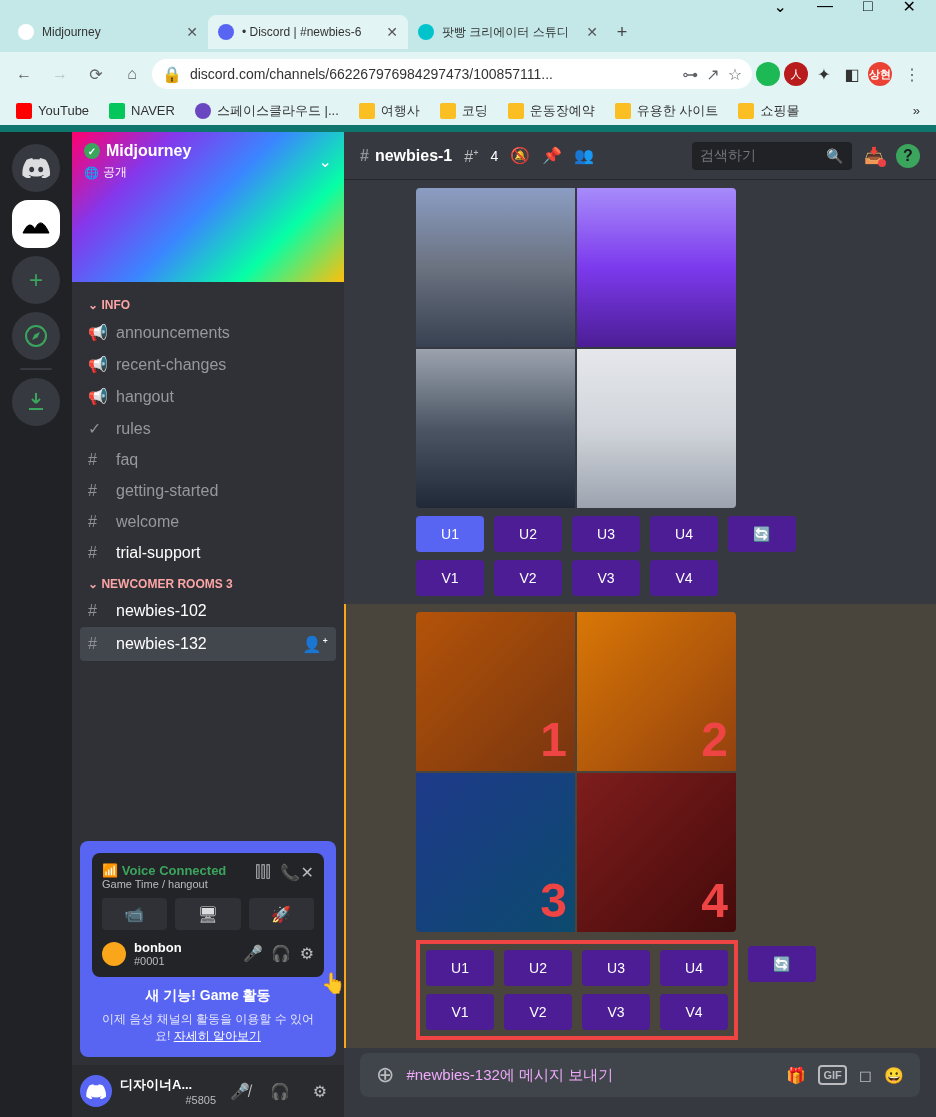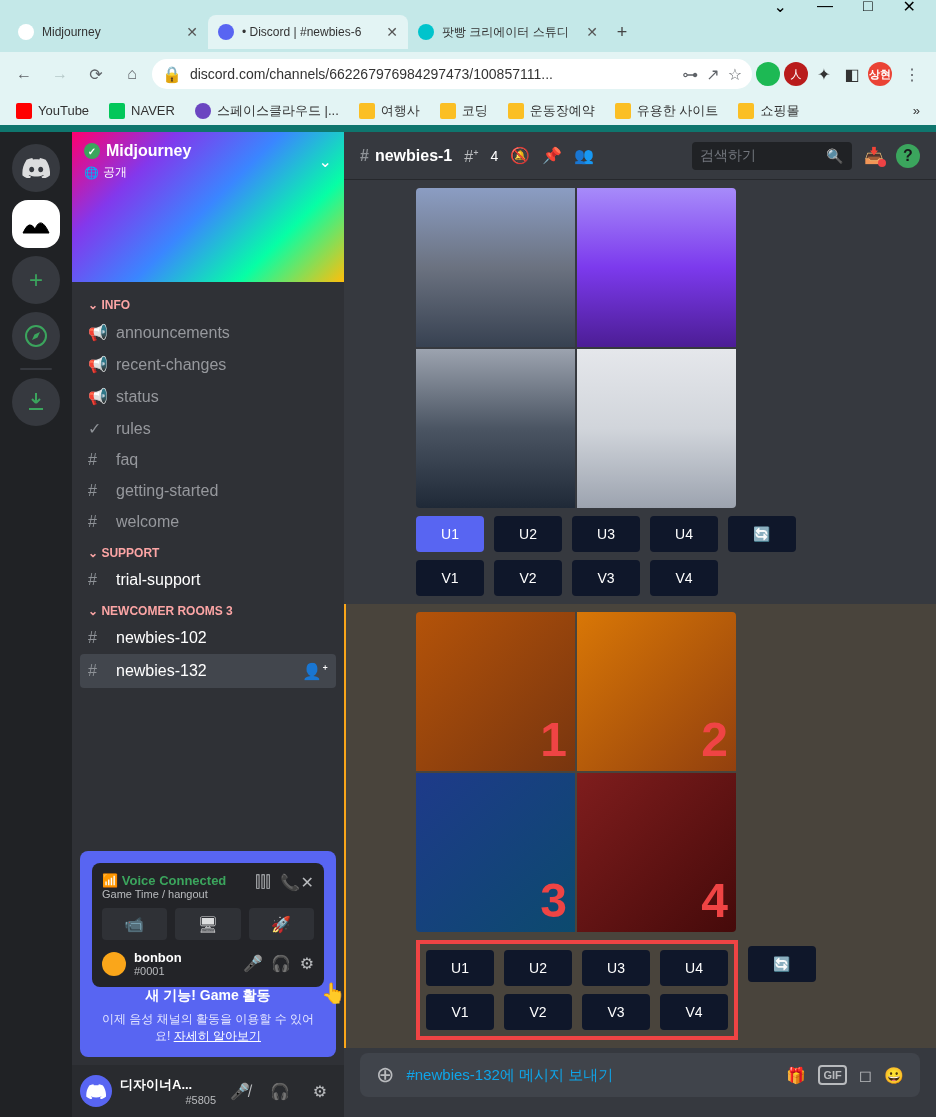--- a/index.html
+++ b/index.html
@@ -54,21 +54,21 @@
 .channel-list { flex:1; overflow-y:auto; padding:8px 0;}
 .channel-category { font-size:12px; color:#fca5a5; font-weight:600; padding:8px 16px 4px; cursor:pointer; text-transform:uppercase;}
 .channel-category::before { content:"⌄ "; }
 .channel-item { display:flex; align-items:center; padding:6px 8px; margin:1px 8px; border-radius:4px; color:#96989d; font-size:16px; gap:8px; cursor:pointer;}
 .channel-item.active { background:#42464d; color:#fff;}
 .channel-item.bold { color:#fff; font-weight:500;}
 .channel-icon { width:20px; color:#8e9297;}
 
 
 .nitro-panel { margin:8px; background:#5865f2; border-radius:8px; padding:12px; position:relative;}
-.voice-connected { background:#232428; border-radius:8px; padding:10px; }
+.voice-connected { background:#232428; border-radius:8px; padding:10px; margin-bottom:10px;}
 .voice-status { color:#3ba55d; font-size:13px; font-weight:600;}
 .voice-sub { color:#b9bbbe; font-size:11px;}
 .voice-controls { display:flex; gap:8px; margin-top:8px;}
 .voice-btn { flex:1; height:32px; background:#2f3136; border-radius:4px; display:flex; align-items:center; justify-content:center; color:#dcddde;}
 .voice-user { display:flex; align-items:center; gap:8px; margin-top:10px;}
 .voice-avatar { width:24px; height:24px; border-radius:50%; background:#faa61a;}
 .voice-username { color:#fff; font-size:13px; font-weight:600;}
 .voice-tag { color:#b9bbbe; font-size:11px;}
 .nitro-title { color:#fff; font-weight:700; font-size:14px; text-align:center; margin-bottom:6px;}
 .nitro-desc { color:#e3e5ff; font-size:12px; text-align:center; line-height:1.4;}
@@ -107,29 +107,29 @@
 .image-cell.car1 { background:linear-gradient(180deg,#8b9dc3 0%, #6b7280 50%, #374151 100%);}
 .image-cell.car2 { background:linear-gradient(180deg,#a78bfa 0%, #7c3aed 50%, #4c1d95 100%);}
 .image-cell.car3 { background:linear-gradient(180deg,#9ca3af 0%, #4b5563 50%, #1f2937 100%);}
 .image-cell.car4 { background:linear-gradient(180deg,#e5e7eb 0%, #d1d5db 50%, #9ca3af 100%);}
 .image-cell.face1 { background:linear-gradient(135deg,#b45309, #78350f);}
 .image-cell.face2 { background:linear-gradient(135deg,#d97706, #92400e);}
 .image-cell.face3 { background:linear-gradient(135deg,#1e3a8a, #0c4a6e);}
 .image-cell.face4 { background:linear-gradient(135deg,#7f1d1d, #450a0a);}
 .cell-number { position:absolute; bottom:4px; right:8px; font-size:48px; font-weight:700; color:#ef4444;}
 .button-row { display:flex; gap:10px; margin-top:8px;}
-.action-btn { width:68px; height:36px; background:#0f172a; border-radius:4px; color:#fff; font-size:14px; font-weight:500; display:flex; align-items:center; justify-content:center; cursor:pointer;}
+.action-btn { width:68px; height:36px; background:#4c1d95; border-radius:4px; color:#fff; font-size:14px; font-weight:500; display:flex; align-items:center; justify-content:center; cursor:pointer;}
 .action-btn.primary { background:#5865f2;}
 .action-btn.refresh { color:#3498db;}
 .red-box { border:4px solid #ef4444; padding:6px; margin-top:8px; display:inline-block;}
 
 .input-area { padding:0 16px 20px;}
 .msg-input { height:44px; background:#40444b; border-radius:8px; display:flex; align-items:center; padding:0 16px; gap:12px;}
 .input-icon { color:#b9bbbe; cursor:pointer;}
-.input-placeholder { flex:1; color:#0ea5e9; font-size:15px;}
+.input-placeholder { flex:1; color:#f0abfc; font-size:15px;}
 </style>
 </head>
 <body>
 
 <div class="window-chrome">
   <span>⌄</span>
   <span>—</span>
   <span>□</span>
   <span>✕</span>
 </div>
@@ -259,40 +259,39 @@
       <div class="channel-item">
           <span class="channel-icon">📢</span>
           <span>announcements</span>
         </div>
       <div class="channel-item">
           <span class="channel-icon">📢</span>
           <span>recent-changes</span>
         </div>
       <div class="channel-item">
           <span class="channel-icon">📢</span>
-          <span>status</span>
+          <span>hangout</span>
         </div>
       <div class="channel-item">
           <span class="channel-icon">✓</span>
           <span>rules</span>
         </div>
       <div class="channel-item">
           <span class="channel-icon">#</span>
           <span>faq</span>
         </div>
       <div class="channel-item">
           <span class="channel-icon">#</span>
           <span>getting-started</span>
         </div>
       <div class="channel-item">
           <span class="channel-icon">#</span>
           <span>welcome</span>
         </div>
 
-      <div class="channel-category">SUPPORT</div>
       <div class="channel-item bold">
           <span class="channel-icon">#</span>
           <span>trial-support</span>
         </div>
 
       <div class="channel-category">NEWCOMER ROOMS 3</div>
       <div class="channel-item bold">
           <span class="channel-icon">#</span>
           <span>newbies-102</span>
         </div>

